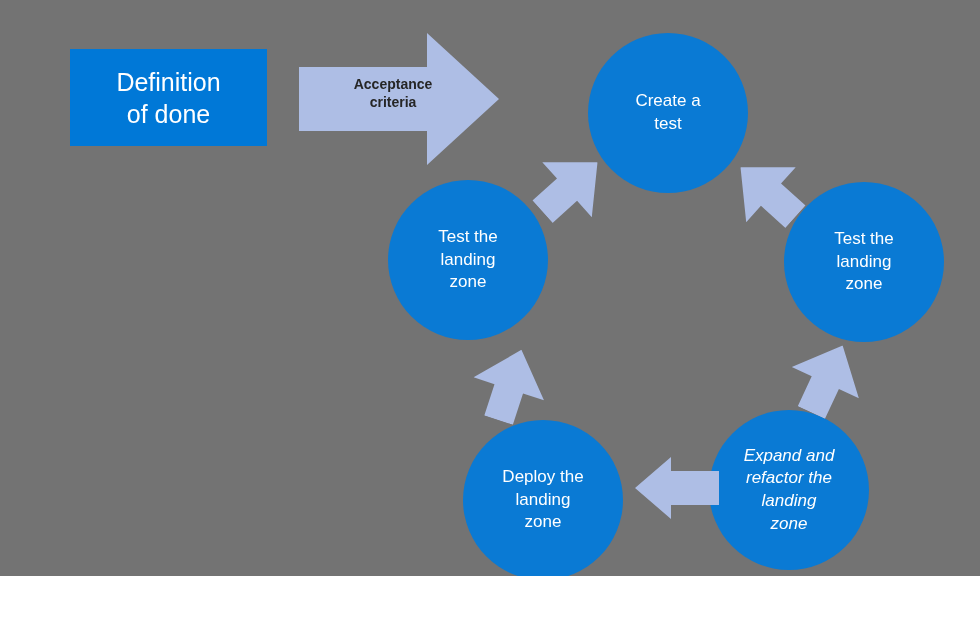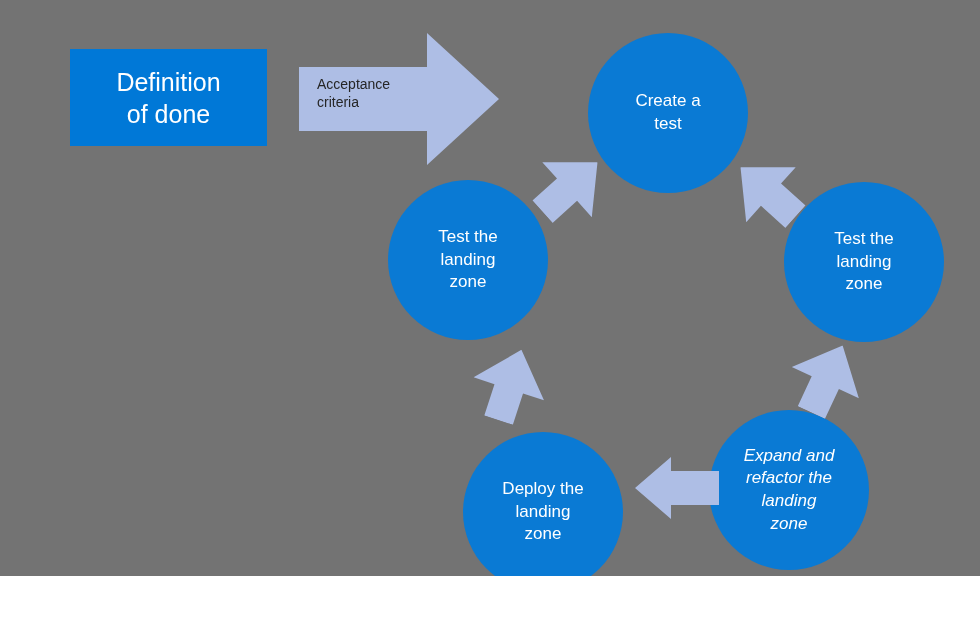--- a/index.html
+++ b/index.html
@@ -52,24 +52,24 @@
   .accept-arrow svg {
     display: block;
     width: 200px;
     height: 132px;
   }
   .accept-arrow .accept-label {
     position: absolute;
     left: 18px;
     top: 42px;
     width: 152px;
-    text-align: left;
+    text-align: center;
     color: #262626;
     font-size: 14px;
-    font-weight: normal;
+    font-weight: bold;
     line-height: 1.3;
     white-space: pre-line;
   }
 
   
   .node {
     position: absolute;
     width: 160px;
     height: 160px;
     border-radius: 50%;
@@ -84,21 +84,21 @@
     font-size: 17px;
     line-height: 1.33;
     text-align: center;
     white-space: pre-line;
     padding: 0 12px;
   }
 
   .node-create     { left: 588px; top:  33px; }
   .node-test-right { left: 784px; top: 182px; }
   .node-expand     { left: 709px; top: 410px; font-style: italic; }
-  .node-deploy     { left: 463px; top: 432px; }
+  .node-deploy     { left: 463px; top: 420px; }
   .node-test-left  { left: 388px; top: 180px; }
 
   
   .conn {
     position: absolute;
     width: 74px;
     height: 74px;
   }
   .conn svg { display: block; width: 74px; height: 74px; }
 

